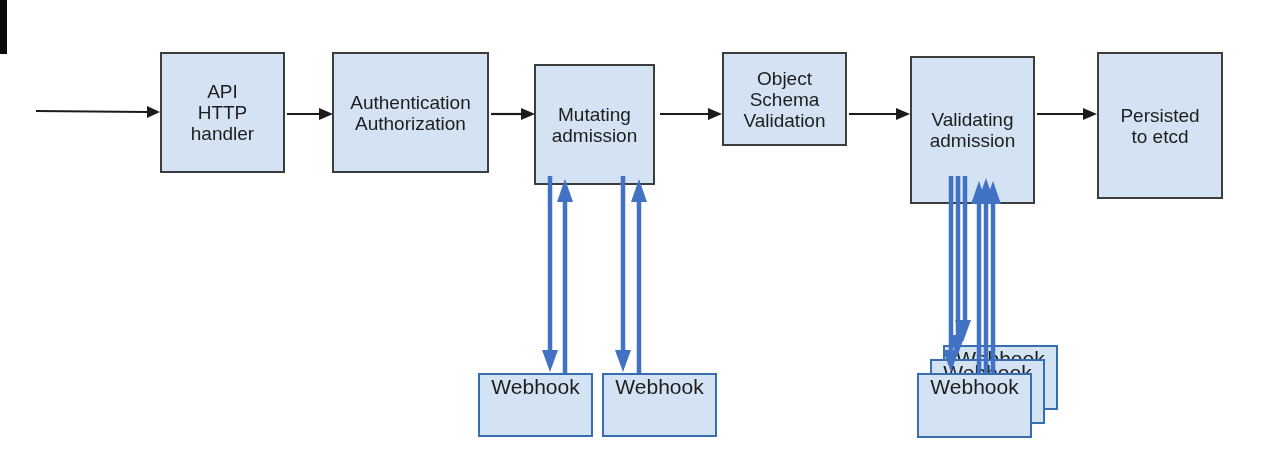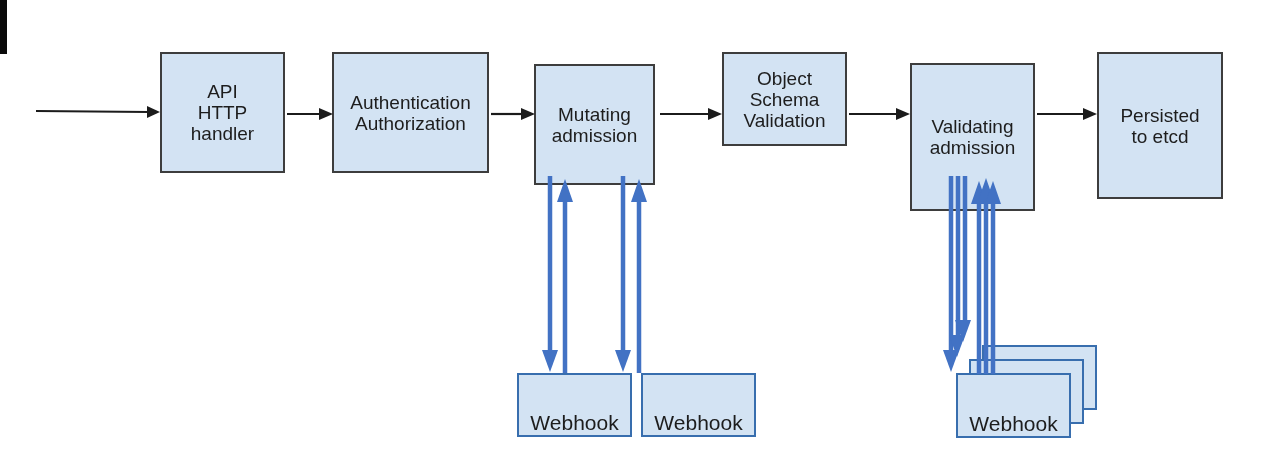--- a/index.html
+++ b/index.html
@@ -40,23 +40,22 @@
     text-align: center;
     color: var(--text-color, #1d1d1d);
     white-space: pre-line;
   }
   .whk {
     position: absolute;
     box-sizing: border-box;
     background: var(--node-fill, #d3e3f3);
     border: 2px solid var(--webhook-border, #386eae);
     display: flex;
-    align-items: flex-end;
+    align-items: flex-start;
     justify-content: center;
-    margin-left: 39px;
   }
   .whk-label {
     font-size: 21px;
     text-align: center;
     color: var(--text-color, #1d1d1d);
     white-space: nowrap;
   }
   svg.arrows {
     position: absolute;
     left: 0; top: 0;
@@ -86,21 +85,21 @@
   </div>
   <div class="node" style="left:534px;top:64px;width:121px;height:121px">
     <span class="node-label">Mutating
 admission</span>
   </div>
   <div class="node" style="left:722px;top:52px;width:125px;height:94px">
     <span class="node-label">Object
 Schema
 Validation</span>
   </div>
-  <div class="node" style="left:910px;top:63px;width:125px;height:148px">
+  <div class="node" style="left:910px;top:56px;width:125px;height:148px">
     <span class="node-label">Validating
 admission</span>
   </div>
   <div class="node" style="left:1097px;top:52px;width:126px;height:147px">
     <span class="node-label">Persisted
 to etcd</span>
   </div>
 
   <div class="whk" style="left:478px;top:373px;width:115px;height:64px">
     <span class="whk-label">Webhook</span>

